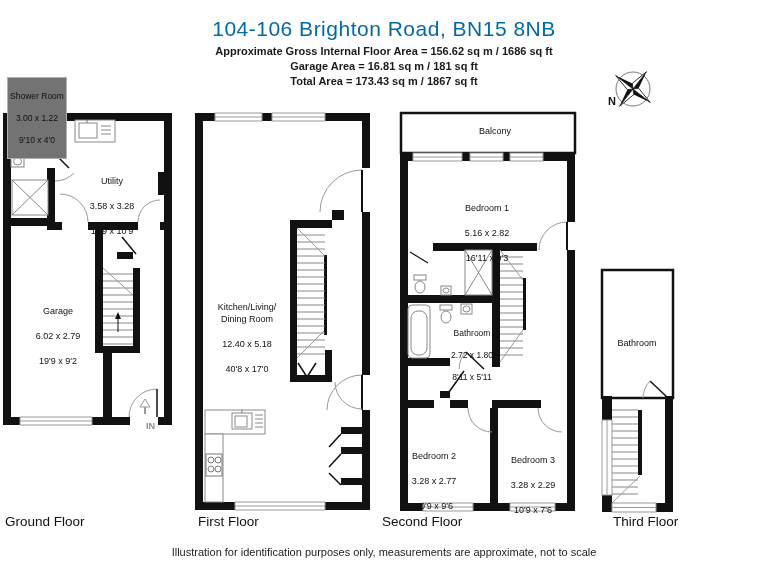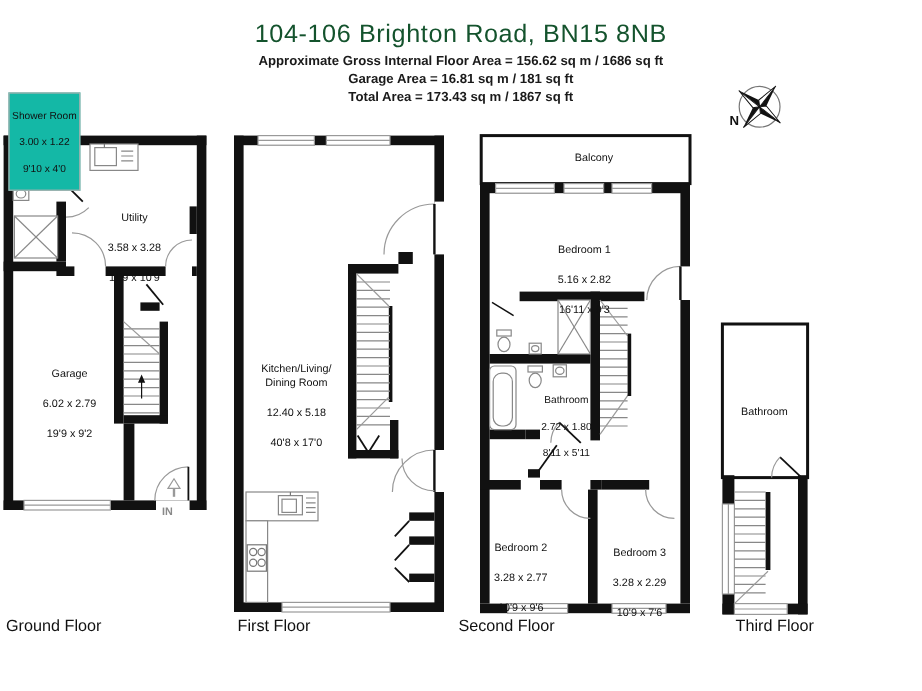--- a/index.html
+++ b/index.html
@@ -1,26 +1,26 @@
 <!DOCTYPE html>
 <html><head>
 <meta charset="utf-8">
 <style>
   html,body{margin:0;padding:0;background:#fff}
   #canvas{position:relative;width:768px;height:576px;background:#fff;overflow:hidden;
           font-family:"Liberation Sans",sans-serif;color:#111}
   .abs{position:absolute}
   .hdr{position:absolute;left:0;width:768px;text-align:center}
-  .title{font-size:21px;letter-spacing:.5px;color:#14532d}
+  .title{font-size:21px;letter-spacing:.5px;color:#0369a1}
   .sub{font-size:11px;font-weight:bold;color:#1a1a1a}
   .rl{position:absolute;text-align:center;font-size:9px;line-height:12.5px;color:#111;white-space:pre-line;z-index:3}
   .rl.small{font-size:8.5px;line-height:11px}
-  .box{border:1px solid #b0b0b0;background:#14b8a6;padding:2px 0 1px 0}
+  .box{border:1px solid #b0b0b0;background:#737373;padding:2px 0 1px 0}
   .fl{position:absolute;font-size:13.5px;color:#111;z-index:3}
-  .in-lbl{position:absolute;font-size:9px;font-weight:bold;color:#8a8a8a;text-align:left;z-index:3}
+  .in-lbl{position:absolute;font-size:9px;font-weight:bold;color:#8a8a8a;text-align:right;z-index:3}
   .footer{position:absolute;left:0;top:546px;width:768px;text-align:center;font-size:11px;color:#222}
   svg{position:absolute;overflow:visible}
 </style>
 </head>
 <body>
 
 <div id="canvas">
 
   <div class="hdr title" style="top:17px">104-106 Brighton Road, BN15 8NB</div>
   <div class="hdr sub" style="top:45px">Approximate Gross Internal Floor Area = 156.62 sq m / 1686 sq ft</div>
@@ -316,14 +316,15 @@
 
   <div class="rl" style="left:591px;top:324px;width:92px">
     <div>Bathroom</div>
   </div>
 
   <div class="fl" style="left:5px;top:514px">Ground Floor</div>
   <div class="fl" style="left:198px;top:514px">First Floor</div>
   <div class="fl" style="left:382px;top:514px">Second Floor</div>
   <div class="fl" style="left:613px;top:514px">Third Floor</div>
 
+  <div class="footer">Illustration for identification purposes only, measurements are approximate, not to scale</div>
 
 </div>
 
 </body></html>

